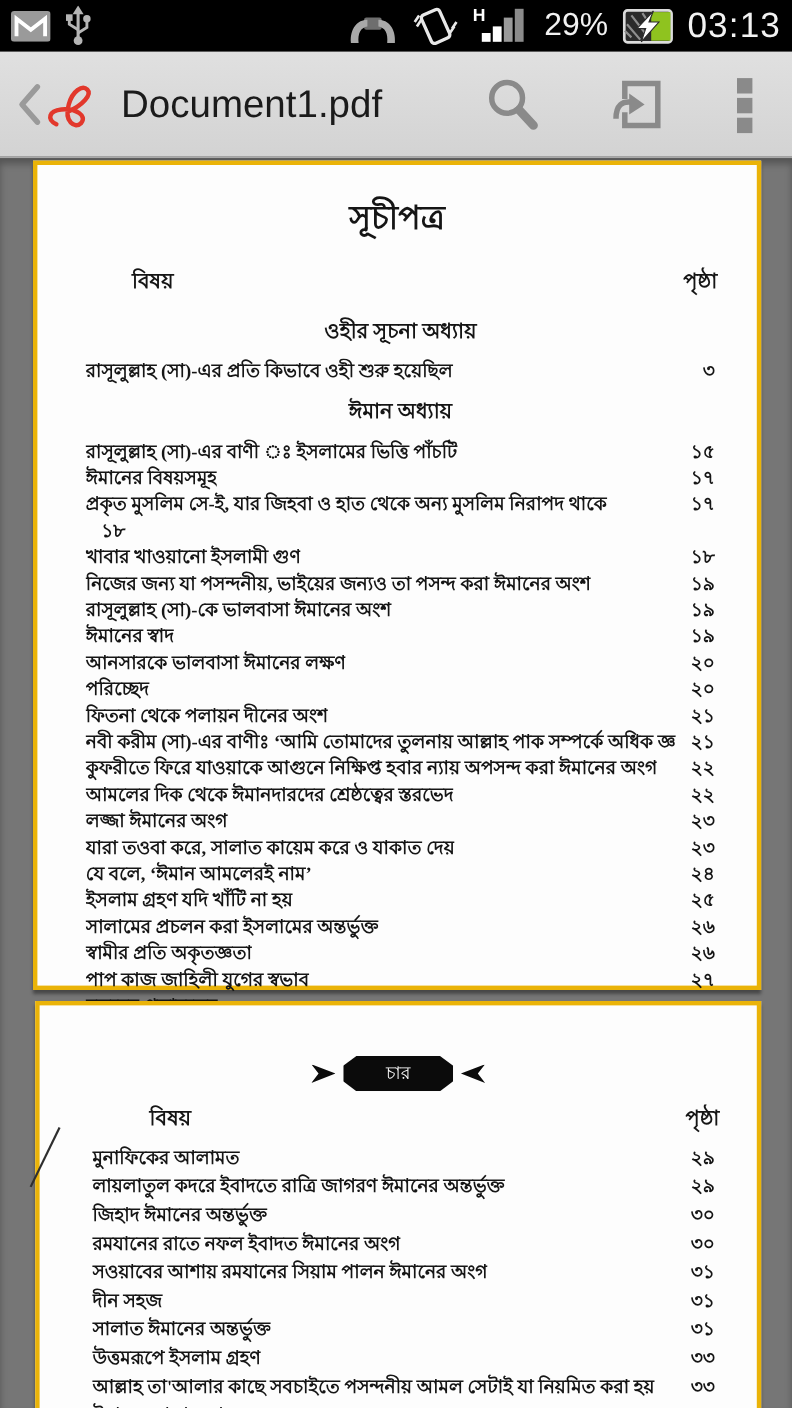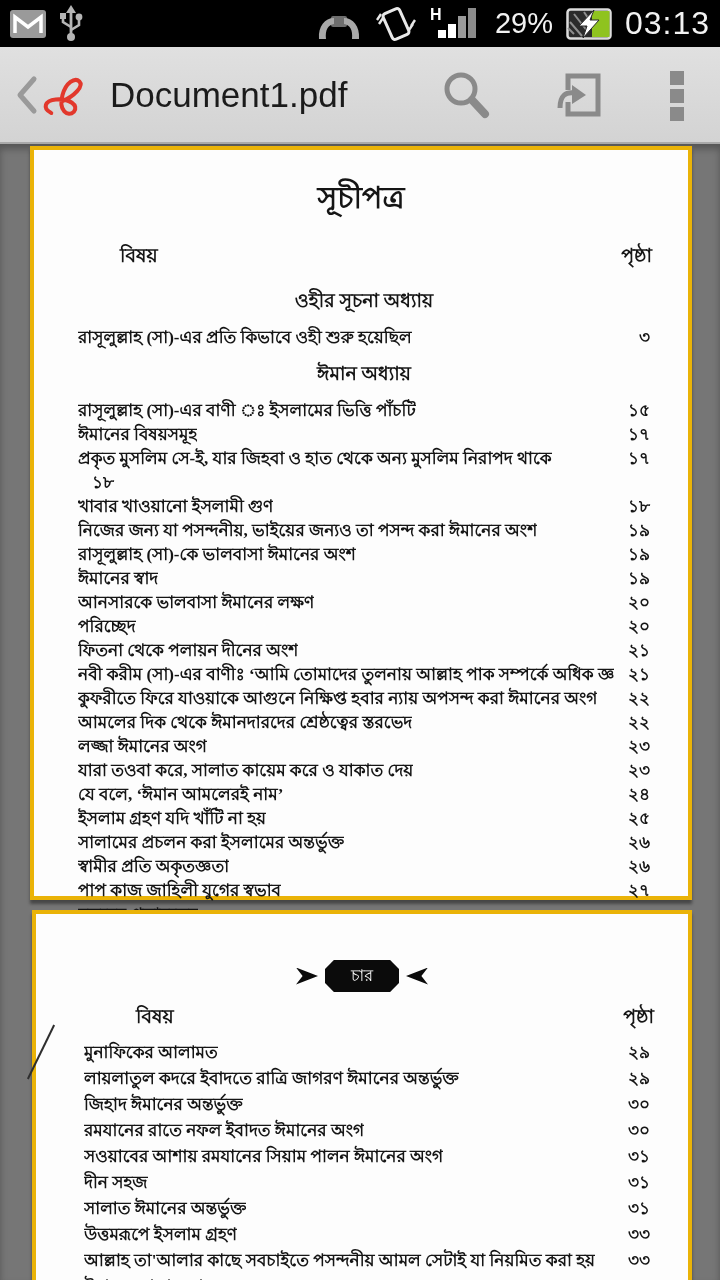--- a/index.html
+++ b/index.html
@@ -43,21 +43,21 @@
   .toc2{margin:6px 38px 0 48px;}
   .toc-section{text-align:center;font-weight:700;font-size:19px;padding:9px 0 8px;}
   .toc-row{display:flex;justify-content:space-between;align-items:flex-end;
            height:24px;font-size:17px;font-weight:600;line-height:24px;}
   .toc2 .toc-row{height:26px;line-height:26px;}
   .toc-title{white-space:nowrap;overflow:hidden;}
   .toc-page{margin-left:14px;flex:none;}
 
   
   .banner-row{margin-top:46px;display:flex;justify-content:center;align-items:center;gap:7px;}
-  .banner-core{width:74px;height:32px;background:#0b0b0b;color:#fff;font-size:16px;
+  .banner-core{width:100px;height:32px;background:#0b0b0b;color:#fff;font-size:16px;
                display:flex;align-items:center;justify-content:center;
                clip-path:polygon(12% 0,88% 0,100% 28%,100% 72%,88% 100%,12% 100%,0 72%,0 28%);}
   .banner-tri{width:22px;height:17px;background:#0b0b0b;}
   .tri-left{clip-path:polygon(0 0,100% 50%,0 100%,30% 50%);}
   .tri-right{clip-path:polygon(100% 0,0 50%,100% 100%,70% 50%);}
 
   .pen-mark{position:absolute;left:4px;top:108px;width:2px;height:60px;background:#2e2e2e;
             transform:rotate(26deg);}
 </style>
 </head>

